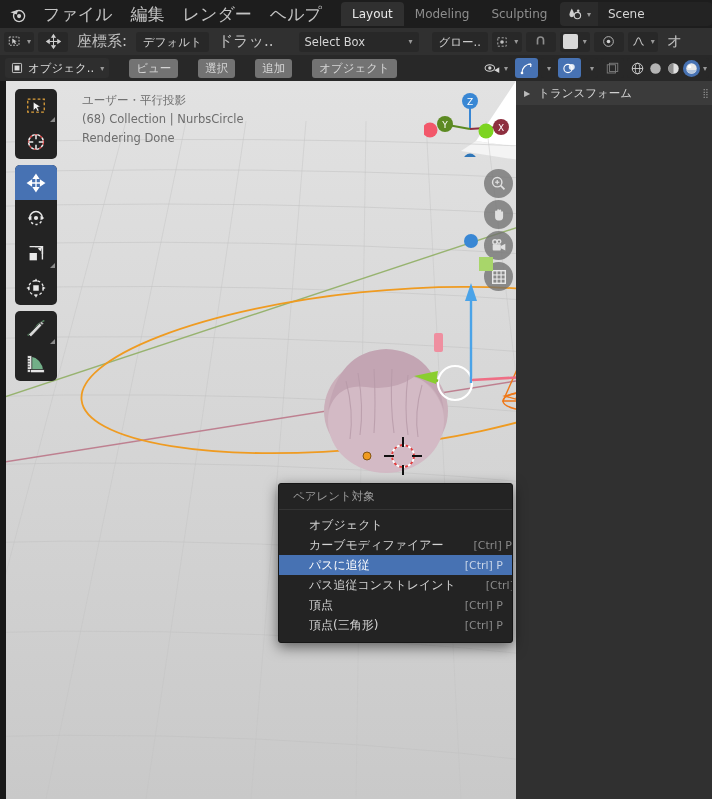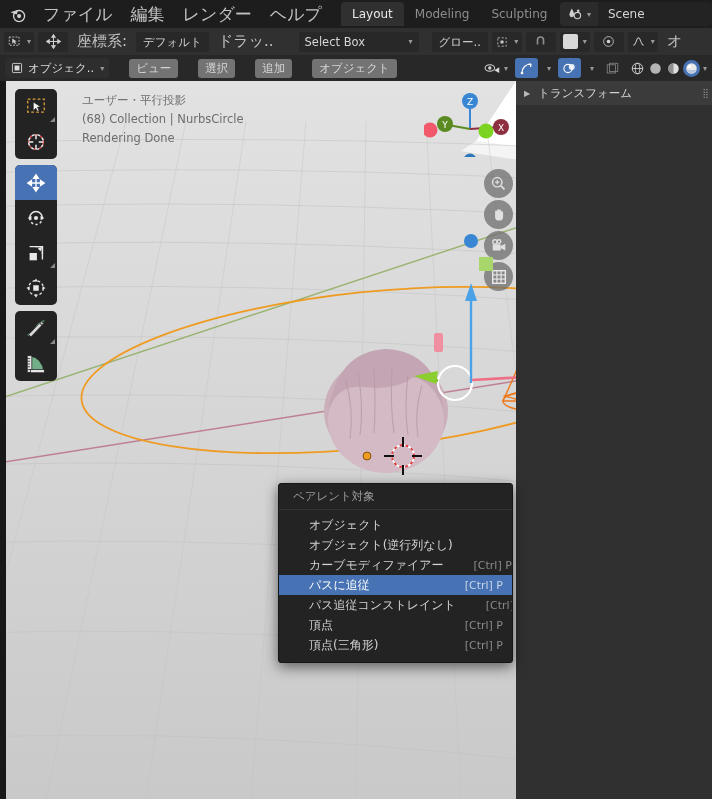--- a/index.html
+++ b/index.html
@@ -606,24 +606,20 @@
     </div>
 
     <div class="ctxmenu">
       <div class="ctx-title">ペアレント対象</div>
       <div class="ctx-list">
         <div class="ctx-item">
           <span>オブジェクト</span>
           <span class="ctx-short"></span>
         </div>
         <div class="ctx-item">
-          <span>オブジェクト(逆行列なし)</span>
-          <span class="ctx-short"></span>
-        </div>
-        <div class="ctx-item">
           <span>カーブモディファイアー</span>
           <span class="ctx-short">[Ctrl] P</span>
         </div>
         <div class="ctx-item highlight">
           <span>パスに追従</span>
           <span class="ctx-short">[Ctrl] P</span>
         </div>
         <div class="ctx-item">
           <span>パス追従コンストレイント</span>
           <span class="ctx-short">[Ctrl] P</span>

